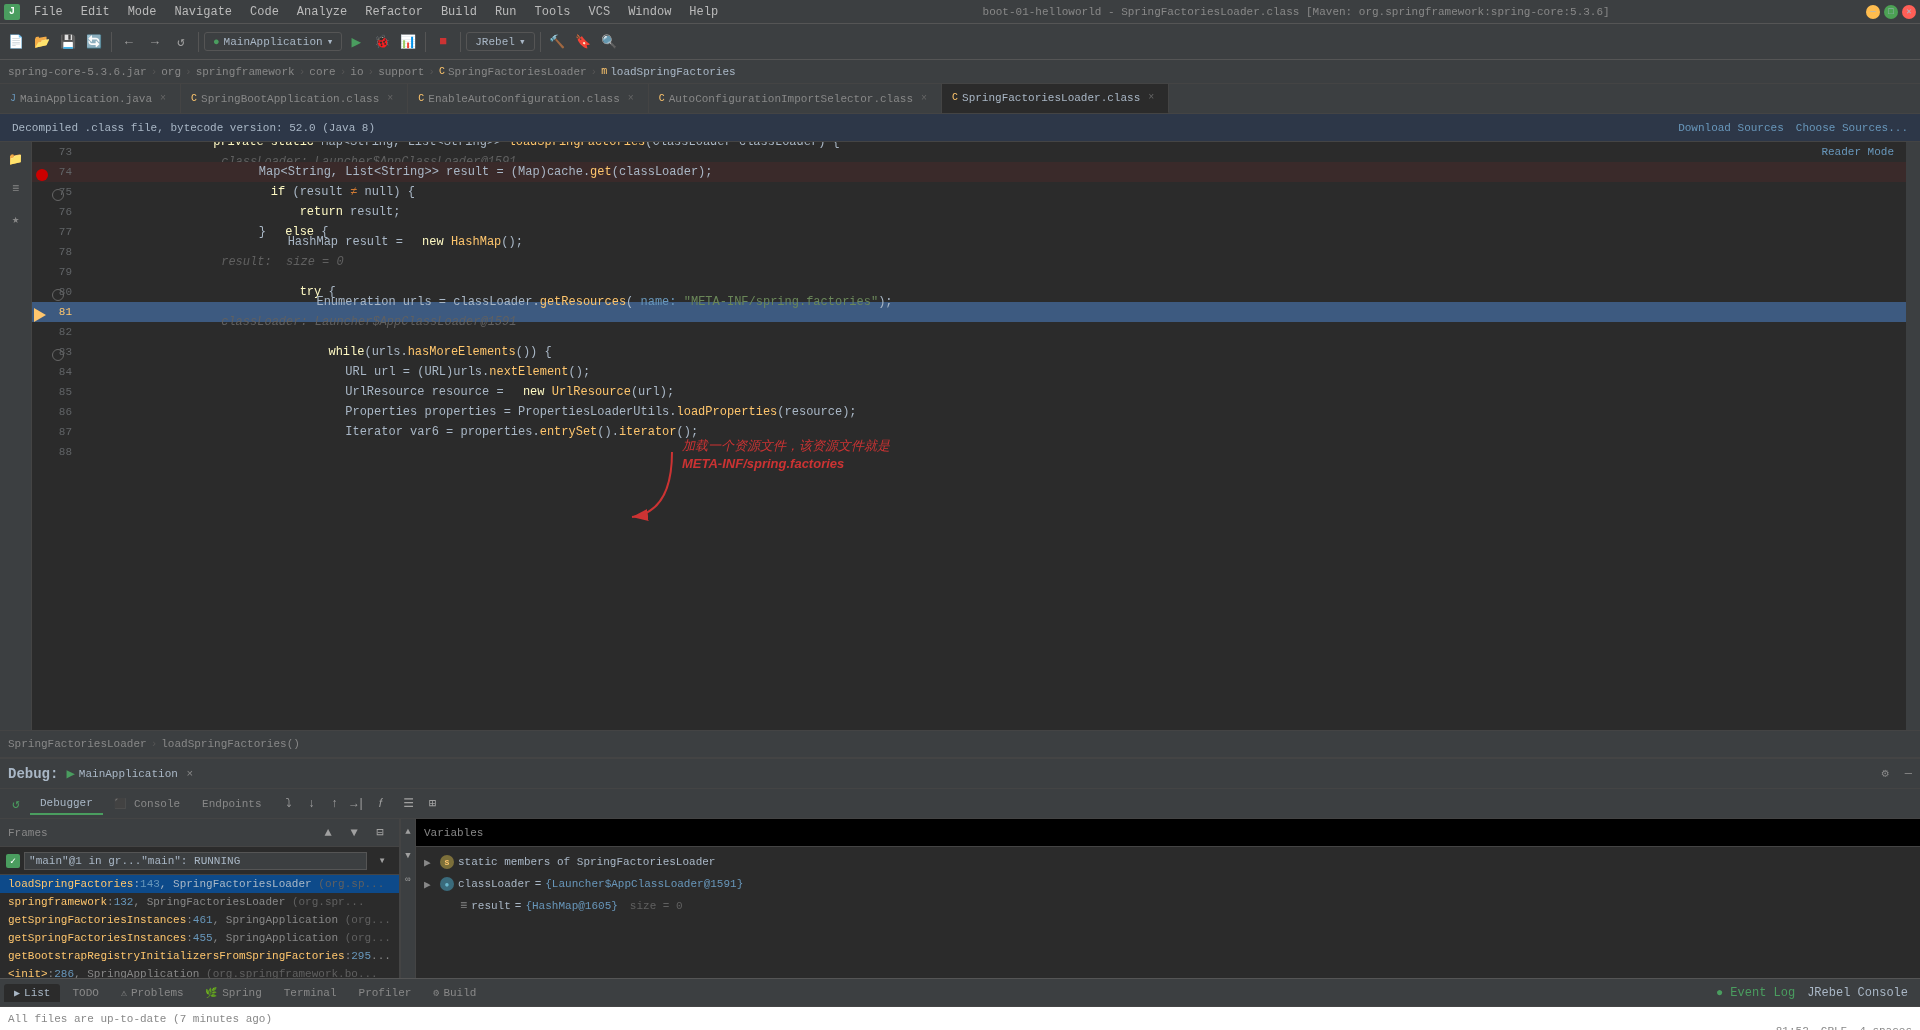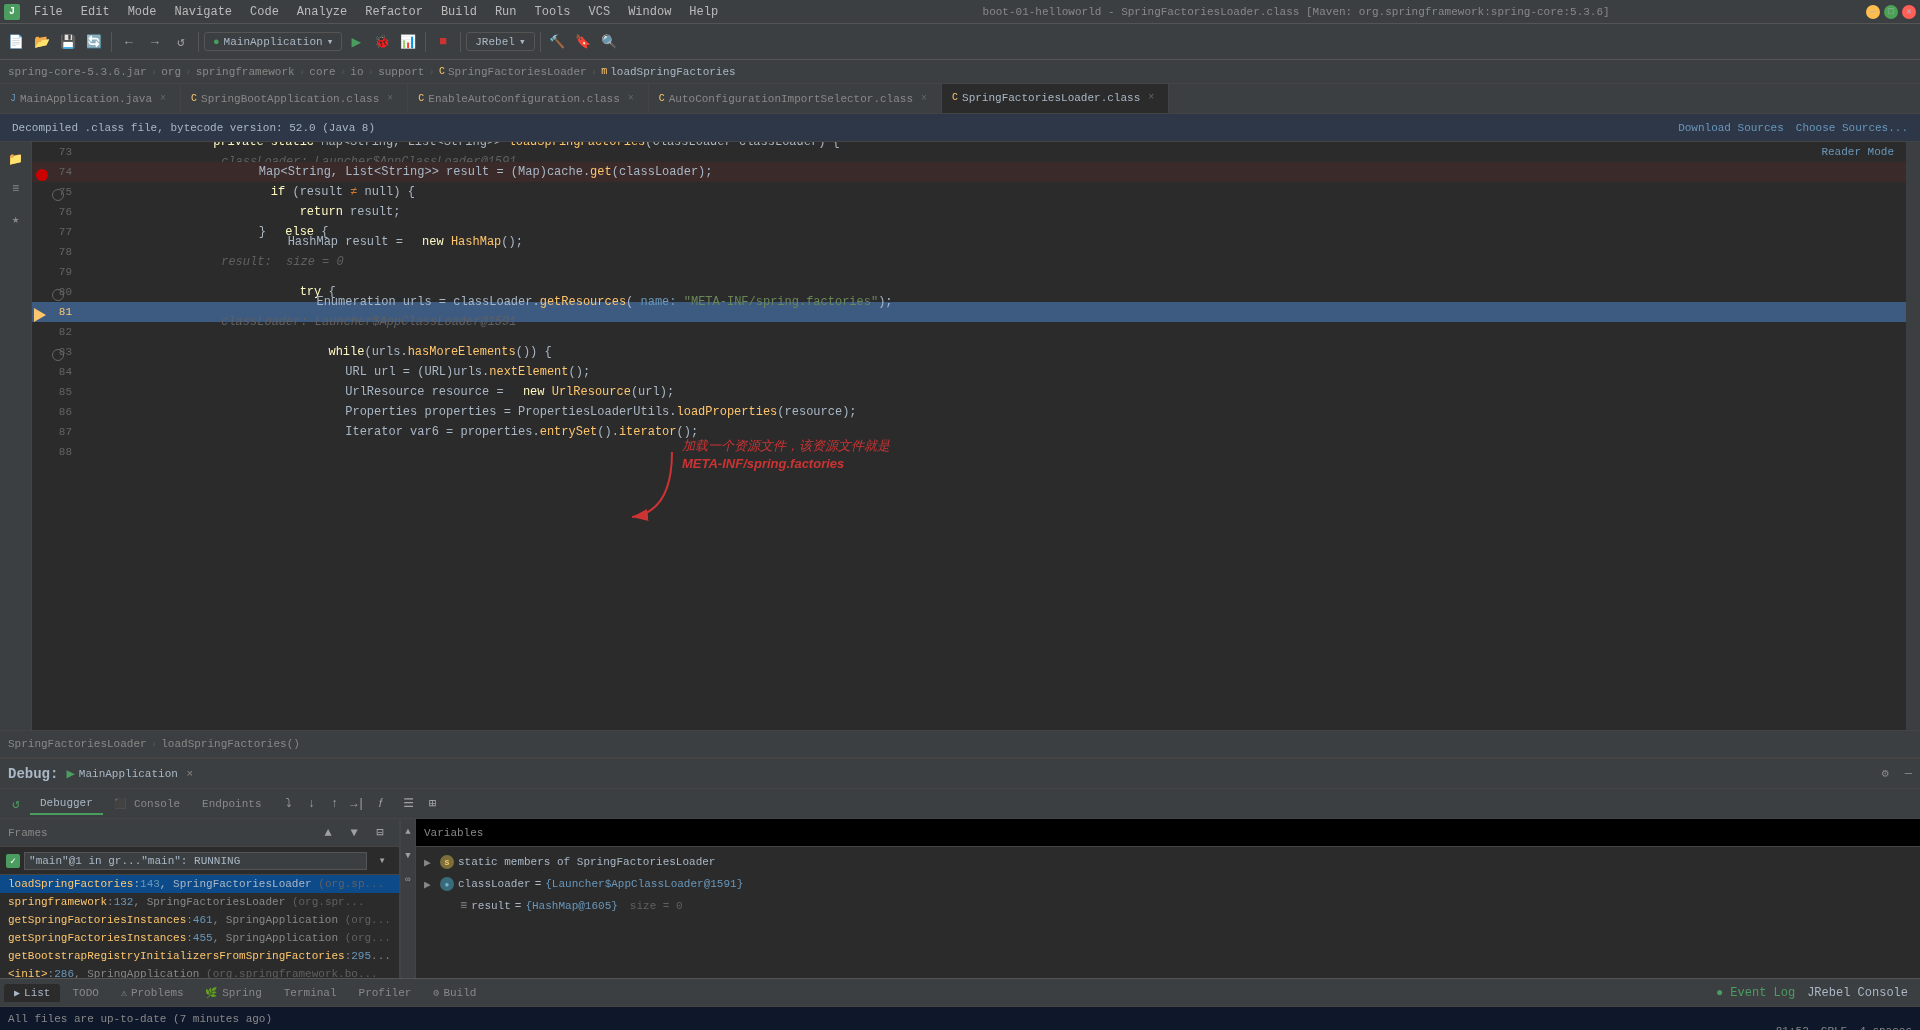--- a/index.html
+++ b/index.html
@@ -413,21 +413,21 @@
     .var-equals { color: #a9b7c6; }
     .var-value { color: #6897bb; }
     .var-note { color: #606060; }
     .var-indent { margin-left: 20px; }
 
     
     .status-bar {
       display: flex;
       align-items: center;
       height: 24px;
-      background: #0f172a;
+      background: #ffffff;
       border-top: 1px solid #444;
       padding: 0 8px;
       gap: 8px;
       font-size: 11px;
       color: #888;
     }
     .status-bar-right {
       margin-left: auto;
       display: flex;
       gap: 12px;

